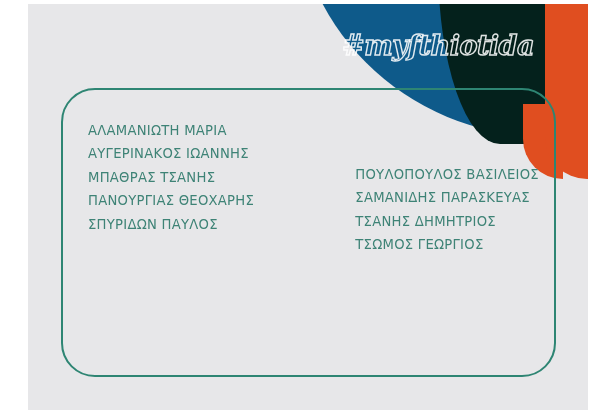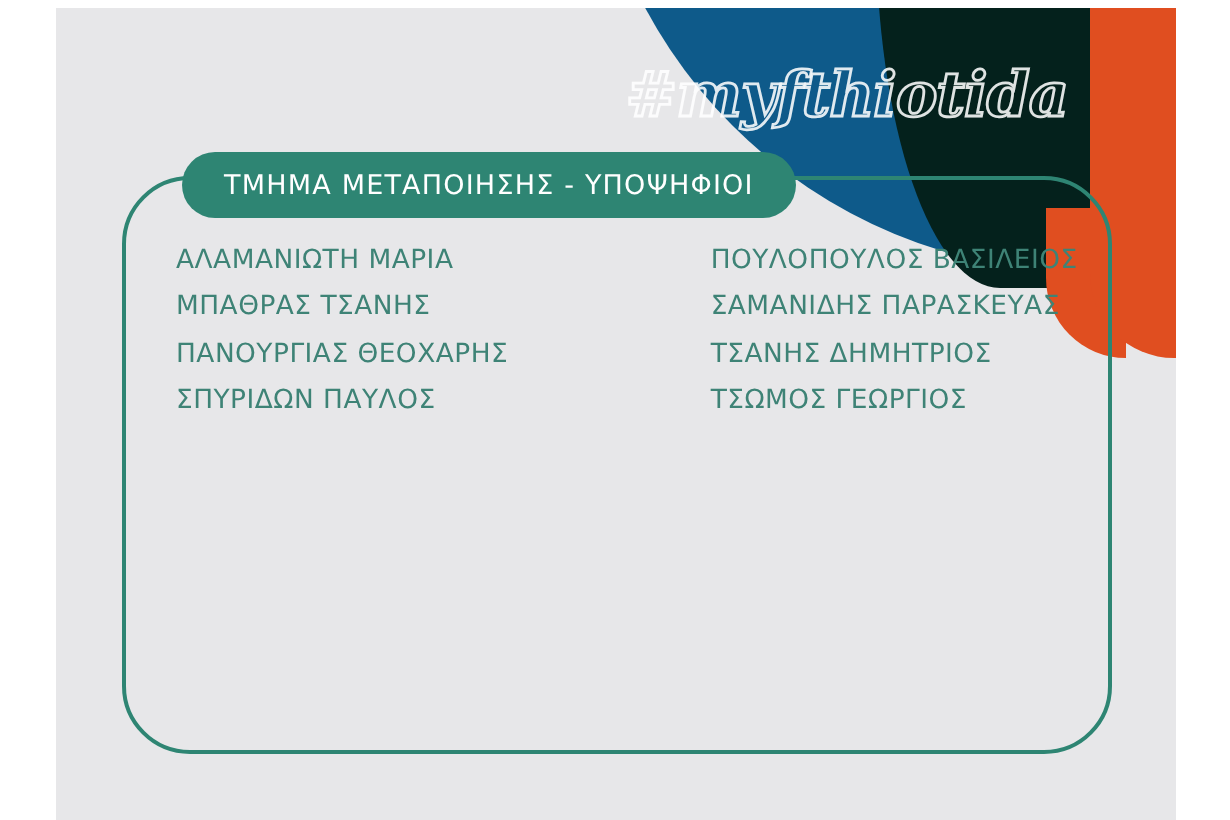--- a/index.html
+++ b/index.html
@@ -71,21 +71,21 @@
     border-radius: 0 0 0 40px;
   }
 
   
   .watermark {
     position: absolute;
     right: 54px;
     top: 26px;
     font-family: "DejaVu Serif", "Liberation Serif", serif;
     font-style: italic;
-    font-size: 31px;
+    font-size: 27px;
     font-weight: 700;
     letter-spacing: -0.5px;
     color: transparent;
     -webkit-text-stroke: 1.4px rgba(255,255,255,0.92);
     white-space: nowrap;
     opacity: 0.95;
   }
 
   
   .frame {
@@ -124,21 +124,21 @@
     width: 460px;
     display: flex;
     gap: 38px;
     justify-content: center;
   }
   .col {
     display: flex;
     flex-direction: column;
   }
   .col-left  { width: 238px; }
-  .col-right { width: 200px; }
+  .col-right { width: 200px; margin-top: 44px; }
 
   .name {
     color: #3e8376;
     font-size: 13.2px;
     line-height: 23.4px;
     letter-spacing: 0.25px;
     white-space: nowrap;
   }
 </style>
 </head>
@@ -149,28 +149,26 @@
   <div class="deco-blue"></div>
   <div class="deco-dark-curve"></div>
   <div class="deco-dark"></div>
   <div class="deco-orange-tail"></div>
   <div class="deco-orange"></div>
 
   <div class="watermark">#myfthiotida</div>
 
   <div class="frame"></div>
 
-  <div class="title-pill">
-    <span>ΤΜΗΜΑ ΜΕΤΑΠΟΙΗΣΗΣ  -  ΥΠΟΨΗΦΙΟΙ</span>
-  </div>
 
   <div class="columns">
 
     <div class="col col-left">
       <div class="name">ΑΛΑΜΑΝΙΩΤΗ ΜΑΡΙΑ</div>
+      <div class="name">ΑΥΓΕΡΙΝΑΚΟΣ ΙΩΑΝΝΗΣ</div>
       <div class="name">ΜΠΑΘΡΑΣ ΤΣΑΝΗΣ</div>
       <div class="name">ΠΑΝΟΥΡΓΙΑΣ ΘΕΟΧΑΡΗΣ</div>
       <div class="name">ΣΠΥΡΙΔΩΝ ΠΑΥΛΟΣ</div>
     </div>
 
     <div class="col col-right">
       <div class="name">ΠΟΥΛΟΠΟΥΛΟΣ ΒΑΣΙΛΕΙΟΣ</div>
       <div class="name">ΣΑΜΑΝΙΔΗΣ ΠΑΡΑΣΚΕΥΑΣ</div>
       <div class="name">ΤΣΑΝΗΣ ΔΗΜΗΤΡΙΟΣ</div>
       <div class="name">ΤΣΩΜΟΣ ΓΕΩΡΓΙΟΣ</div>

